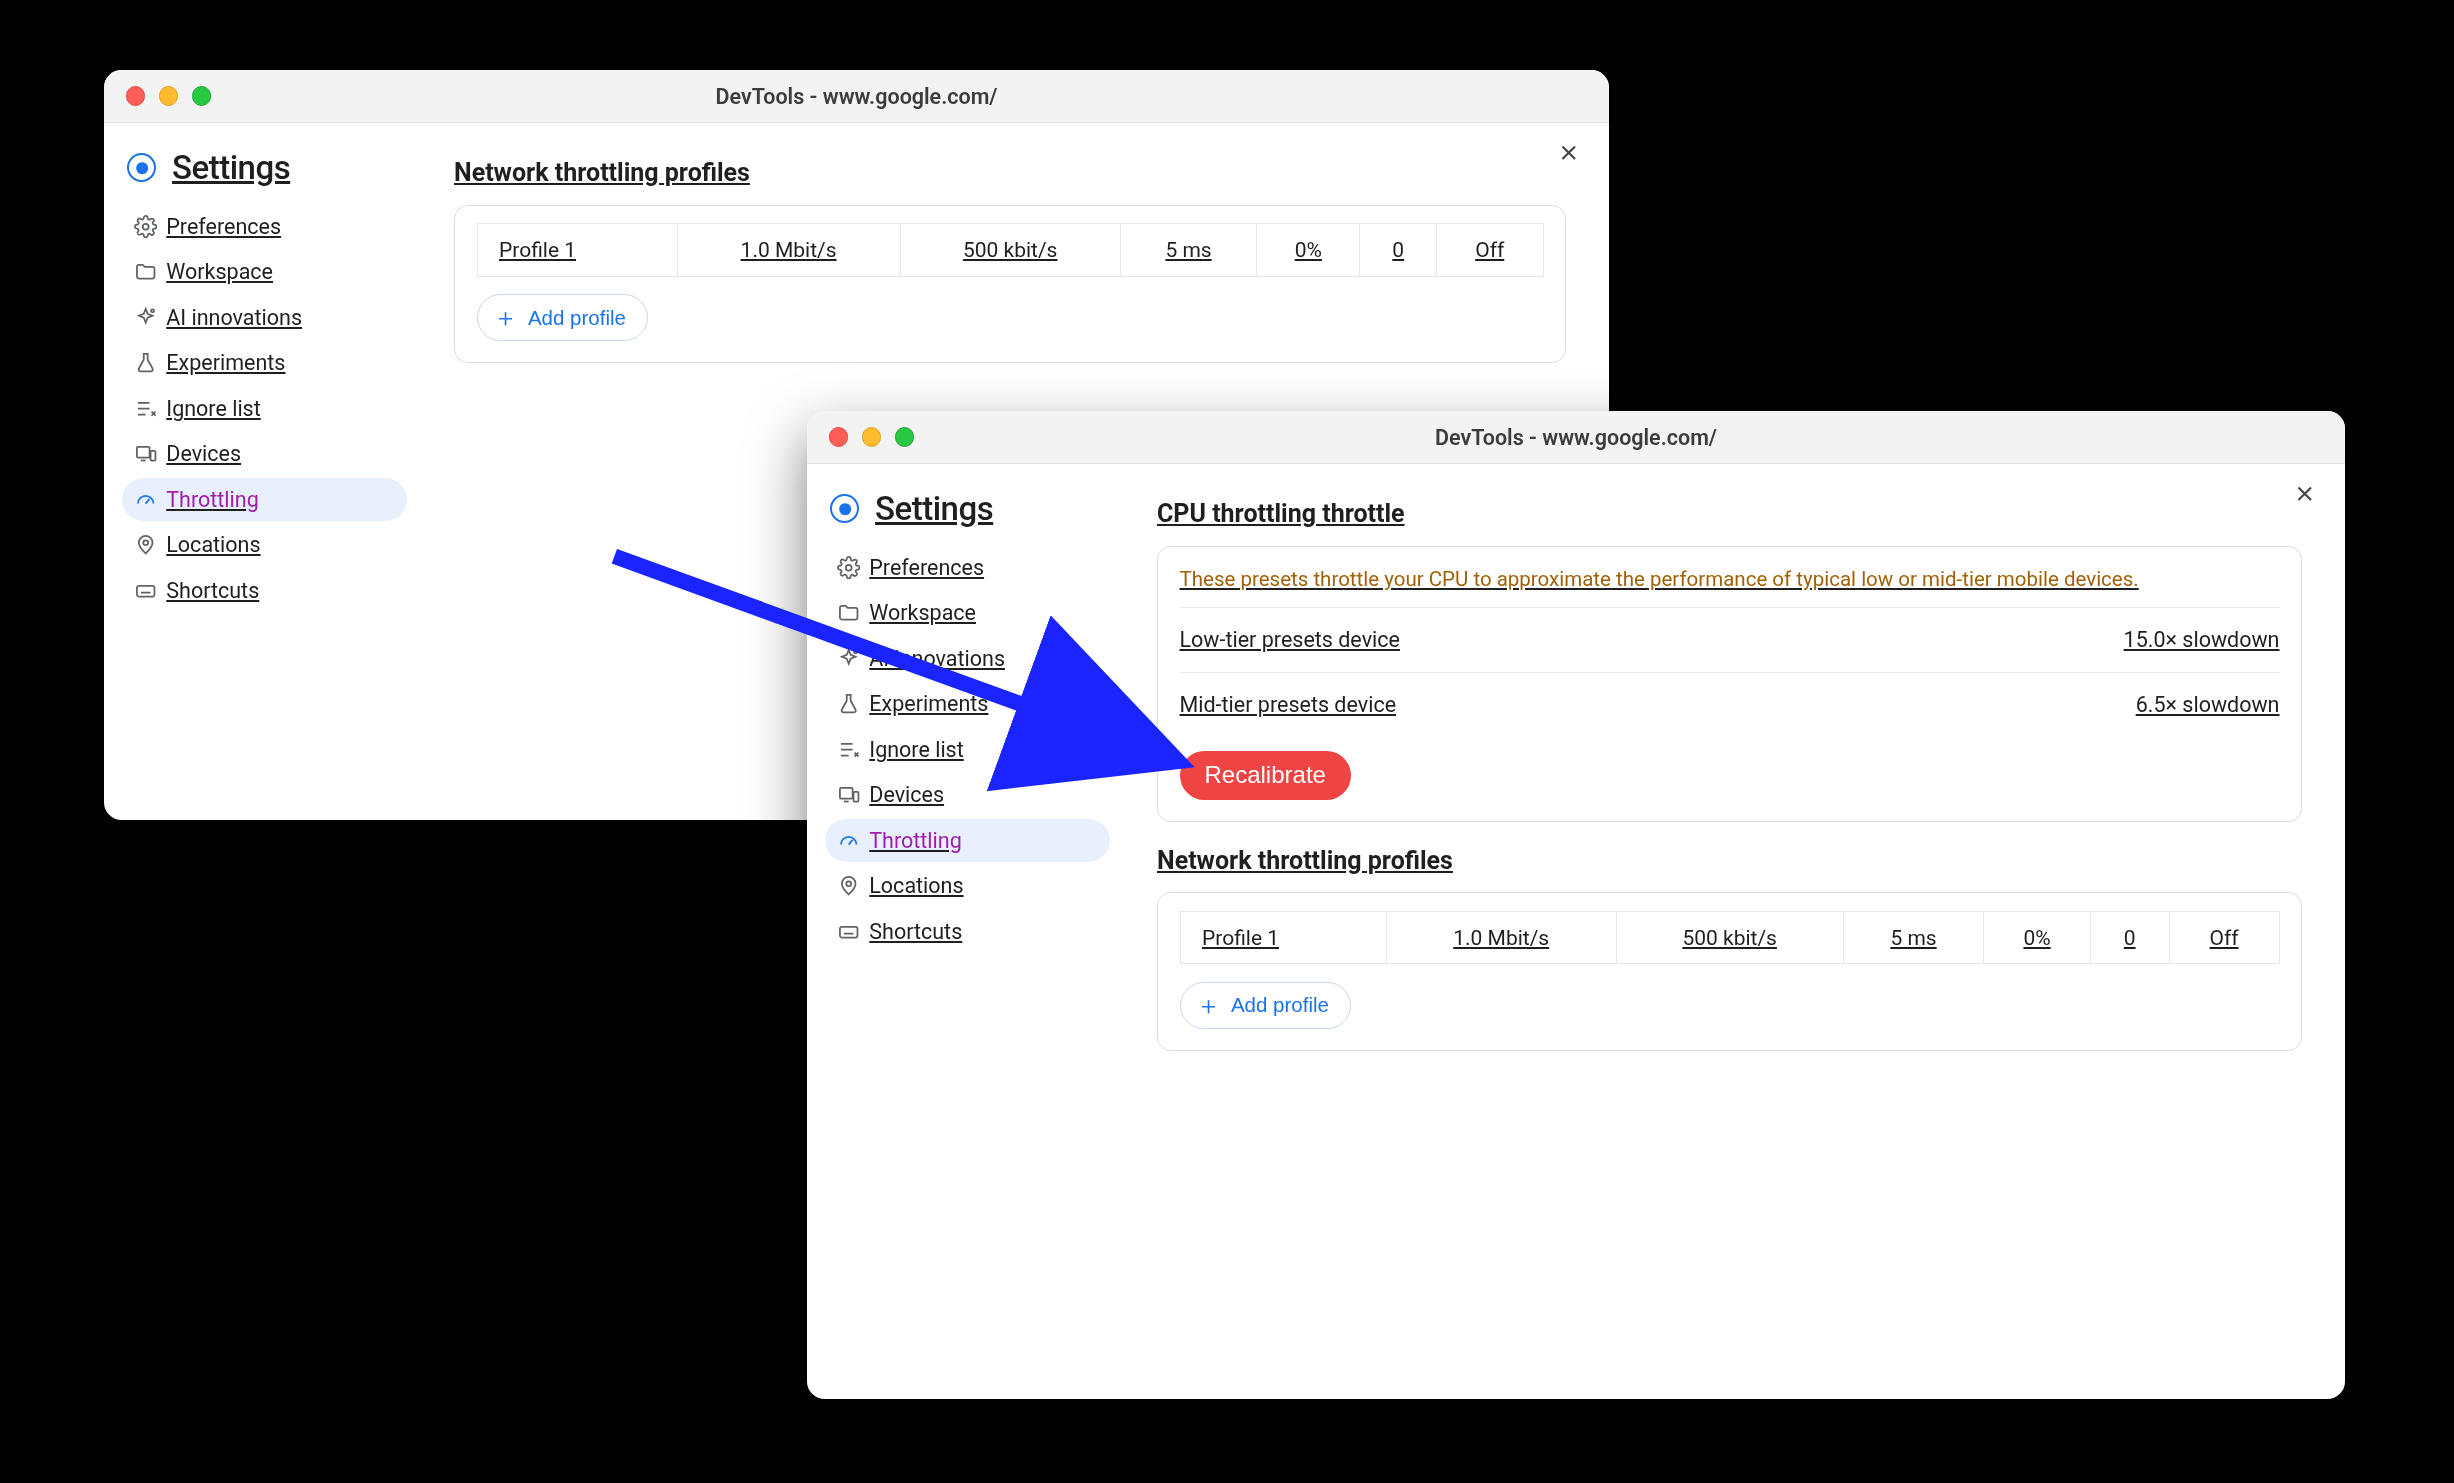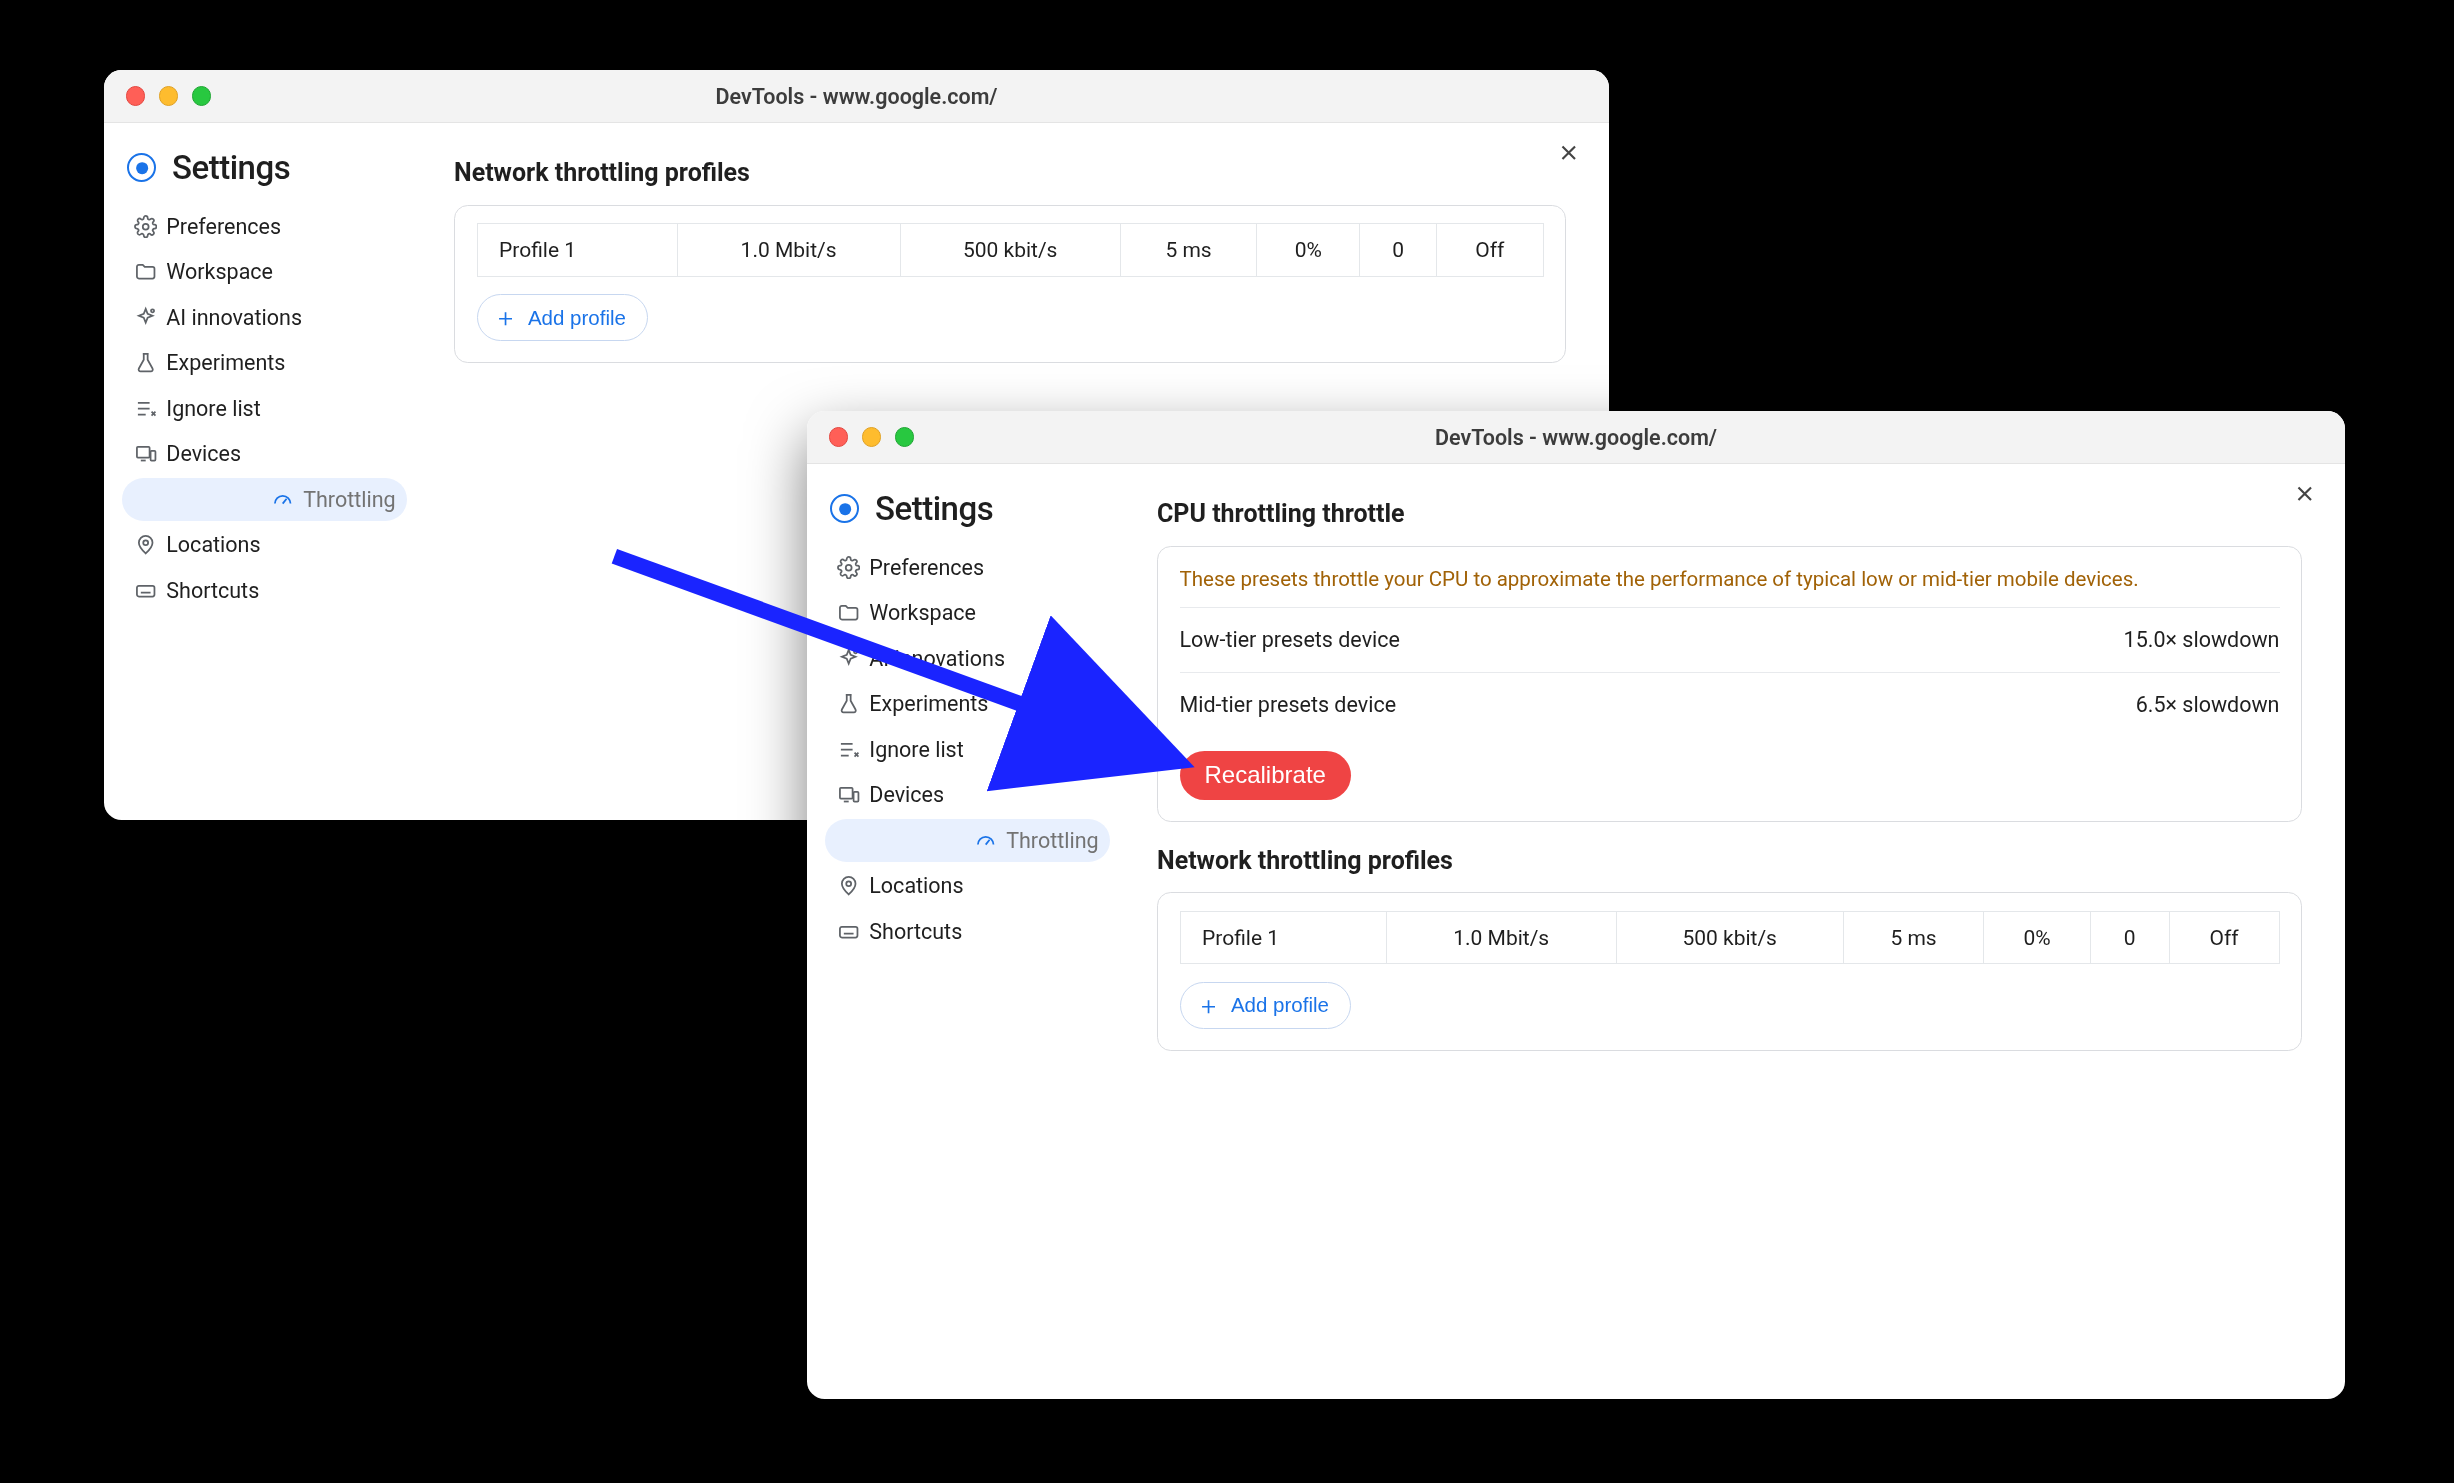--- a/index.html
+++ b/index.html
@@ -73,20 +73,21 @@
     justify-content:center;
     cursor:pointer;
     color:#444;
   }
   .close-x svg { width:21.5px; height:21.5px; }
 
   .body {
     display:flex;
     flex:1;
     padding: 9.8px 0 0 0;
+    text-decoration: underline;
   }
 
   .sidebar {
     width: 317px;
     padding: 9.8px 13.7px 9.8px 17.6px;
   }
   .settings-header {
     display:flex;
     align-items:center;
     gap:15.6px;
@@ -114,22 +115,21 @@
     gap:8px;
     padding: 8.8px 11.7px;
     border-radius: 21.5px;
     cursor:pointer;
     font-size: 21.5px;
     color:#1f1f1f;
     margin-bottom: 2.9px;
   }
   .nav-item.active {
     background:#e8f0fe;
-    color:#737373;
-    justify-content:flex-end;
+    color:#a21caf;
   }
   .nav-item .ico {
     width:25px; height:25px;
     display:flex; align-items:center; justify-content:center;
     color:#5f6368;
     flex-shrink:0;
   }
   .nav-item.active .ico { color:#1a73e8; }
   .nav-item .ico svg { width:23.4px; height:23.4px; stroke:currentColor; fill:none; stroke-width:1.8; }
 

